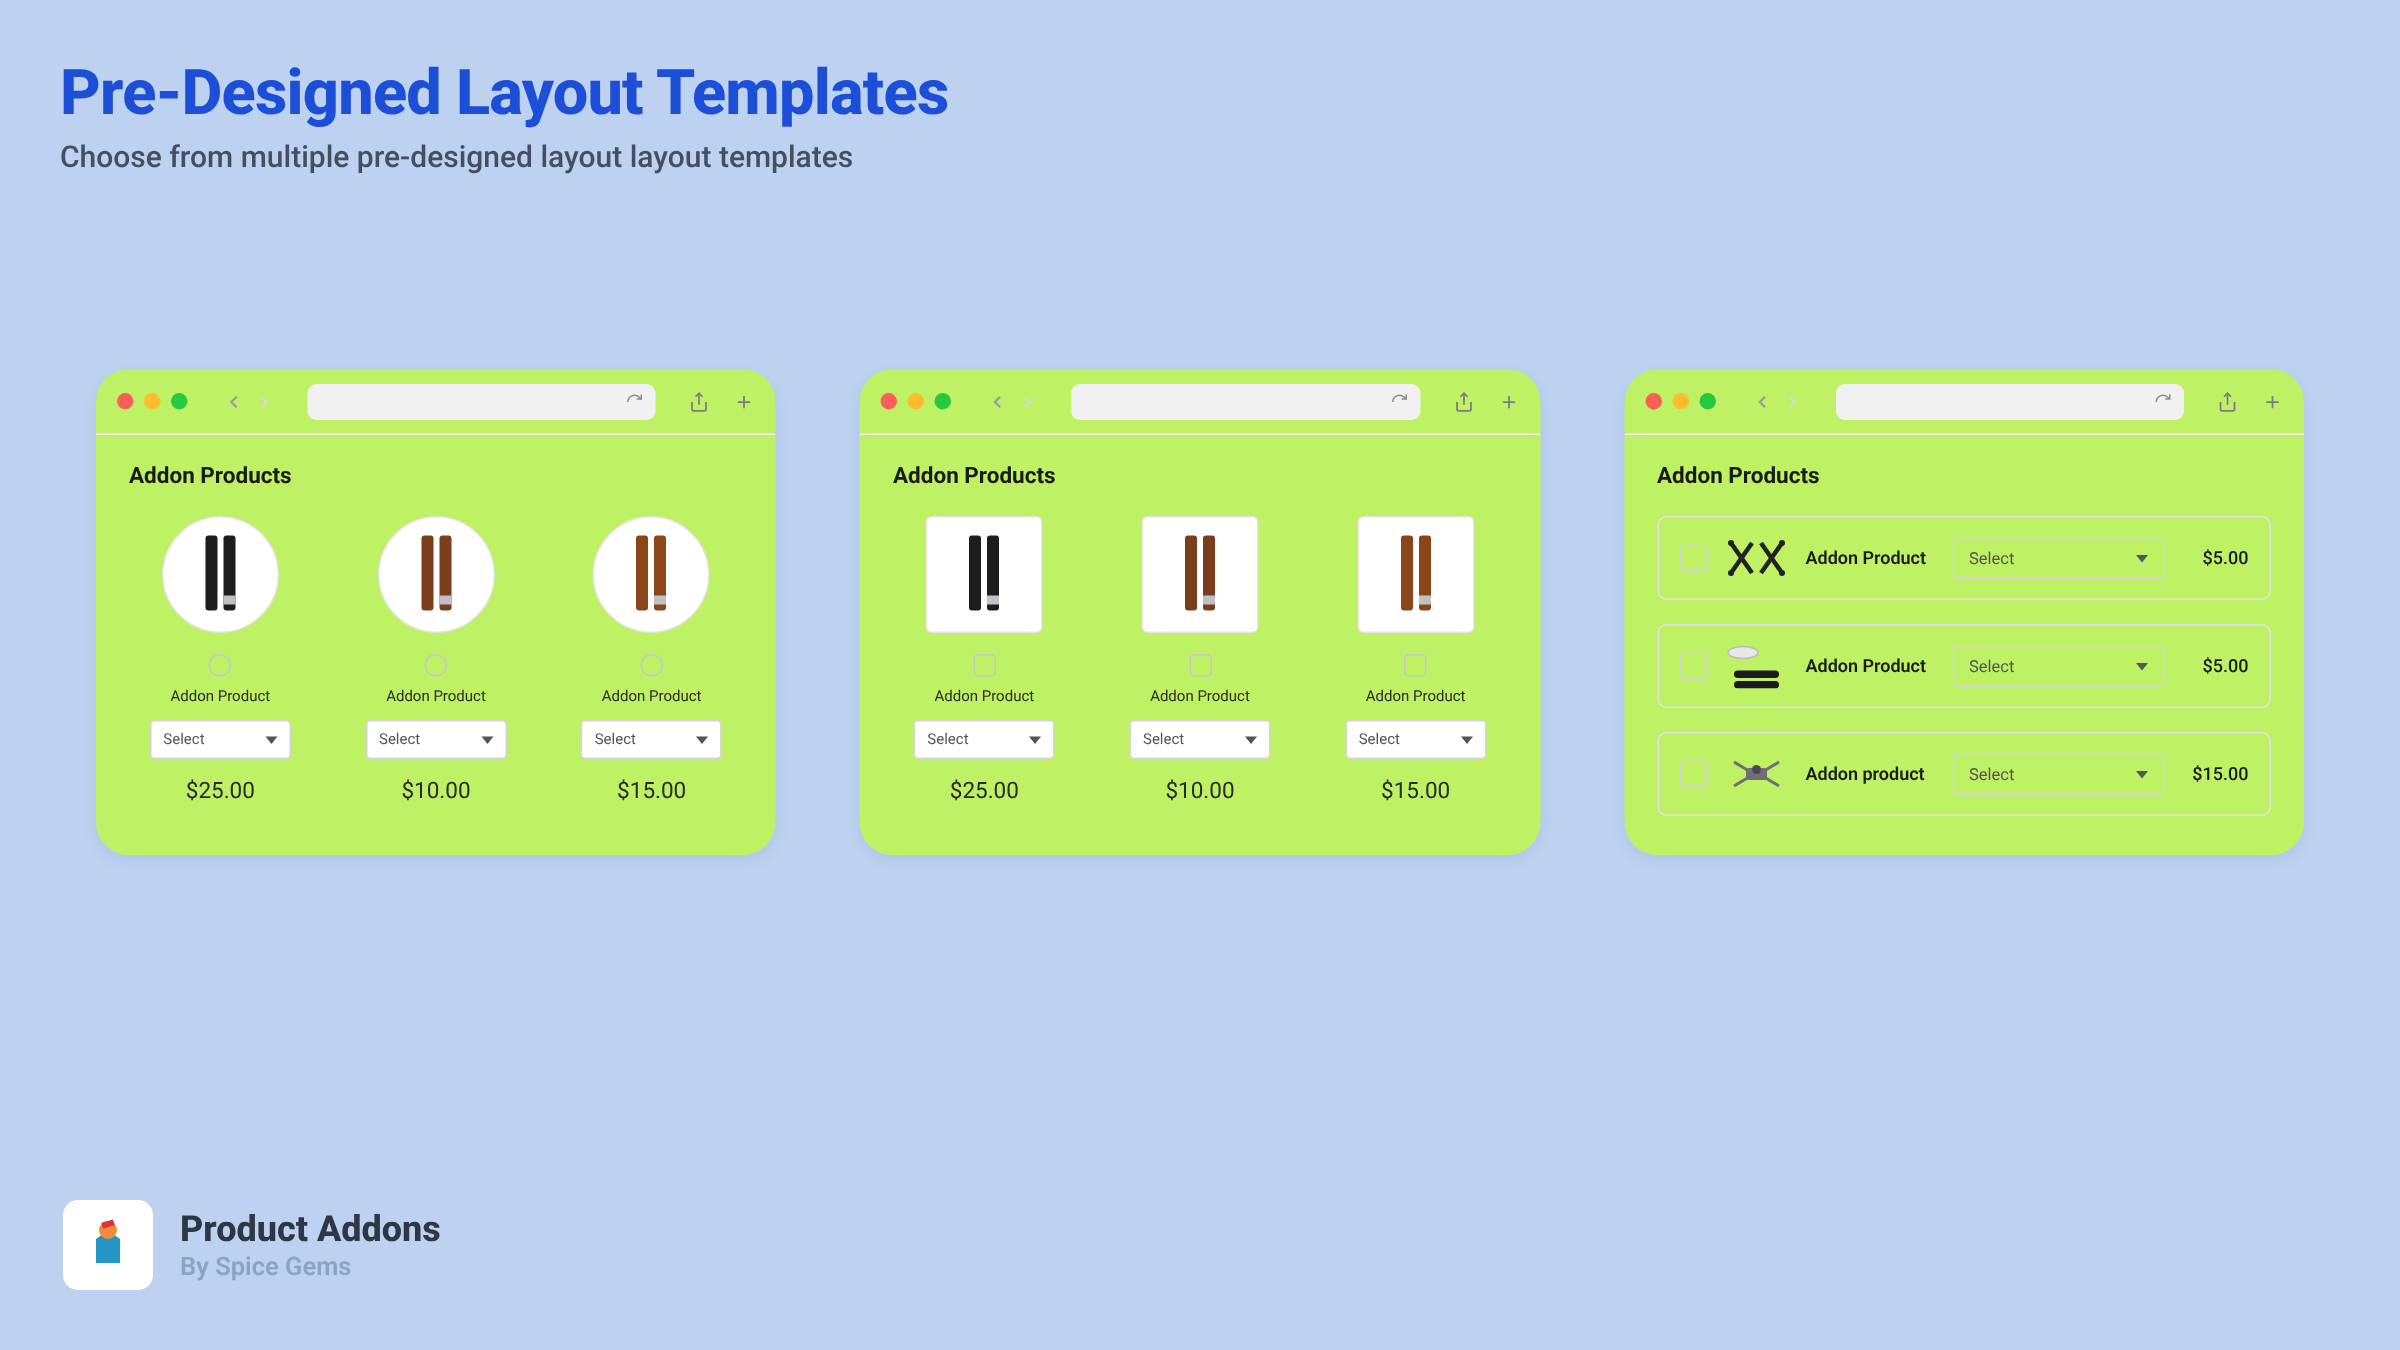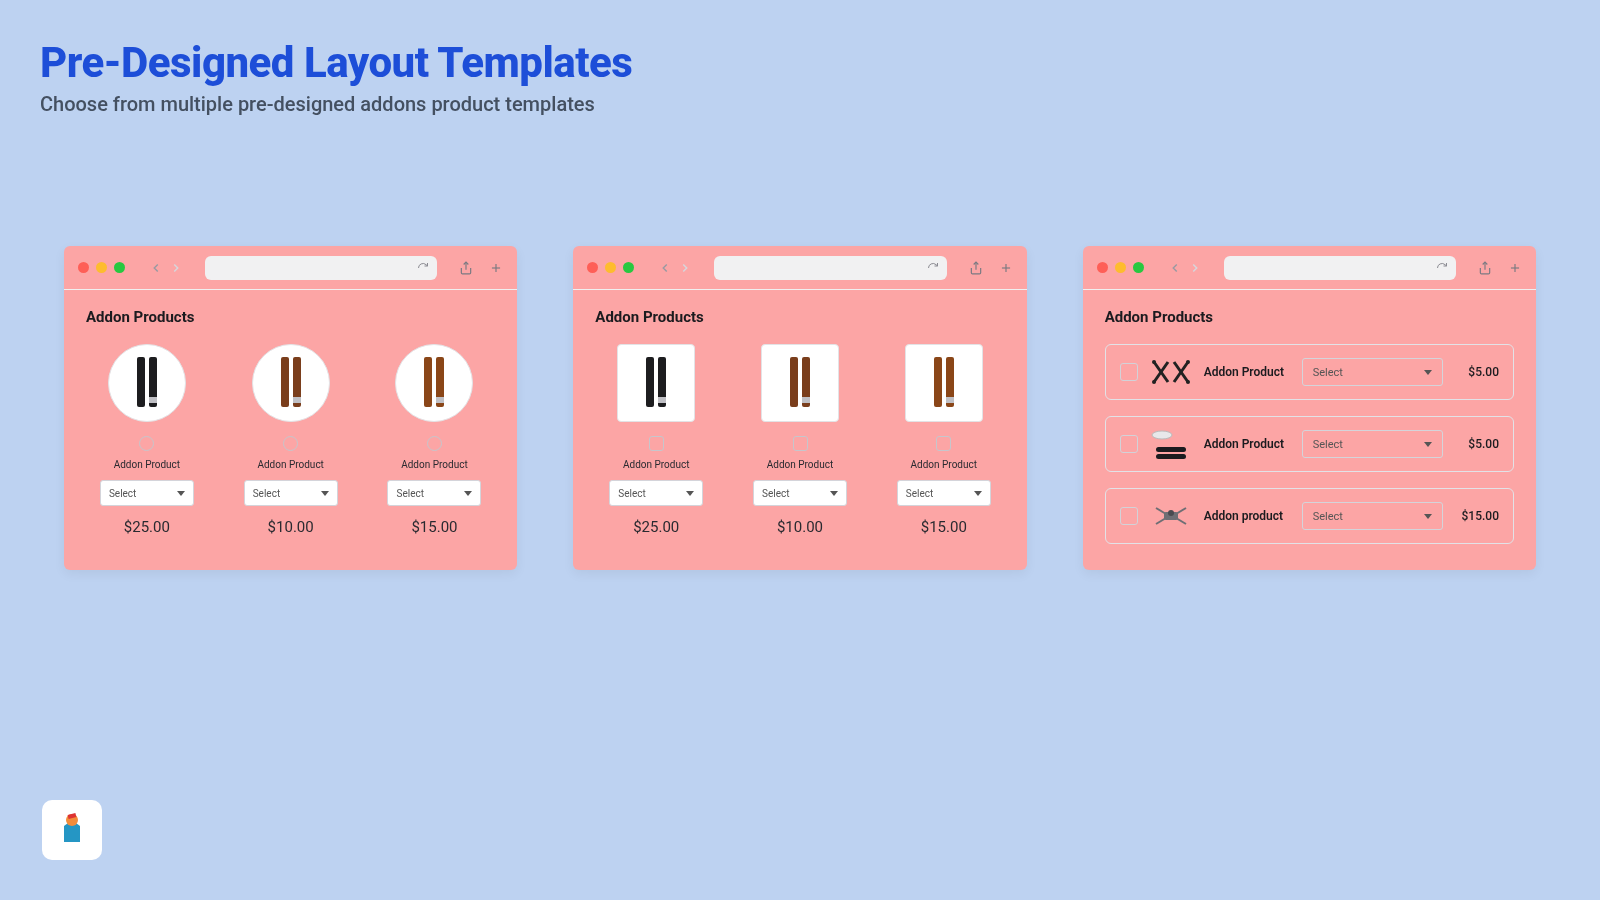--- a/index.html
+++ b/index.html
@@ -31,22 +31,22 @@
   .cards {
     position: absolute;
     top: 246px;
     left: 64px;
     right: 64px;
     display: flex;
     gap: 56px;
   }
   .window {
     width: 454px;
-    background: #fca5a5;
-    border-radius: 6px;
+    background: #bef264;
+    border-radius: 22px;
     box-shadow: 0 4px 12px rgba(0,0,0,.06);
     overflow: hidden;
   }
   
   .chrome {
     height: 44px;
     display: flex;
     align-items: center;
     padding: 0 14px;
     gap: 10px;
@@ -145,21 +145,21 @@
     width: 60px; height: 60px; background: #fff; border-radius: 10px;
     display: flex; align-items: center; justify-content: center;
   }
   .footer-text .app-name { font-size: 24px; font-weight: 800; color: #2e3845; }
   .footer-text .app-by { font-size: 17px; font-weight: 600; color: #8da3c4; margin-top: 2px; }
 </style>
 </head>
 <body>
 
 <h1 class="page-title">Pre-Designed Layout Templates</h1>
-<div class="page-subtitle">Choose from multiple pre-designed addons product templates</div>
+<div class="page-subtitle">Choose from multiple pre-designed layout layout templates</div>
 
 <div class="cards">
 
   <div class="window">
     <div class="chrome">
       <div class="dots">
         <span class="dot r"></span>
         <span class="dot y"></span>
         <span class="dot g"></span>
       </div>
@@ -466,13 +466,17 @@
 </div>
 
 <div class="footer">
   <div class="app-icon">
     <svg width="40" height="40" viewBox="0 0 40 40">
       <path d="M12 32 L12 16 L20 10 L28 16 L28 32 Z" fill="#2596c4"></path>
       <circle cx="20" cy="10" r="6" fill="#f28c3b"></circle>
       <rect x="16" y="4" width="8" height="4" fill="#d33" transform="rotate(-15 20 6)"></rect>
     </svg>
   </div>
+  <div class="footer-text">
+    <div class="app-name">Product Addons</div>
+    <div class="app-by">By Spice Gems</div>
+  </div>
 </div>
 
 </body></html>

